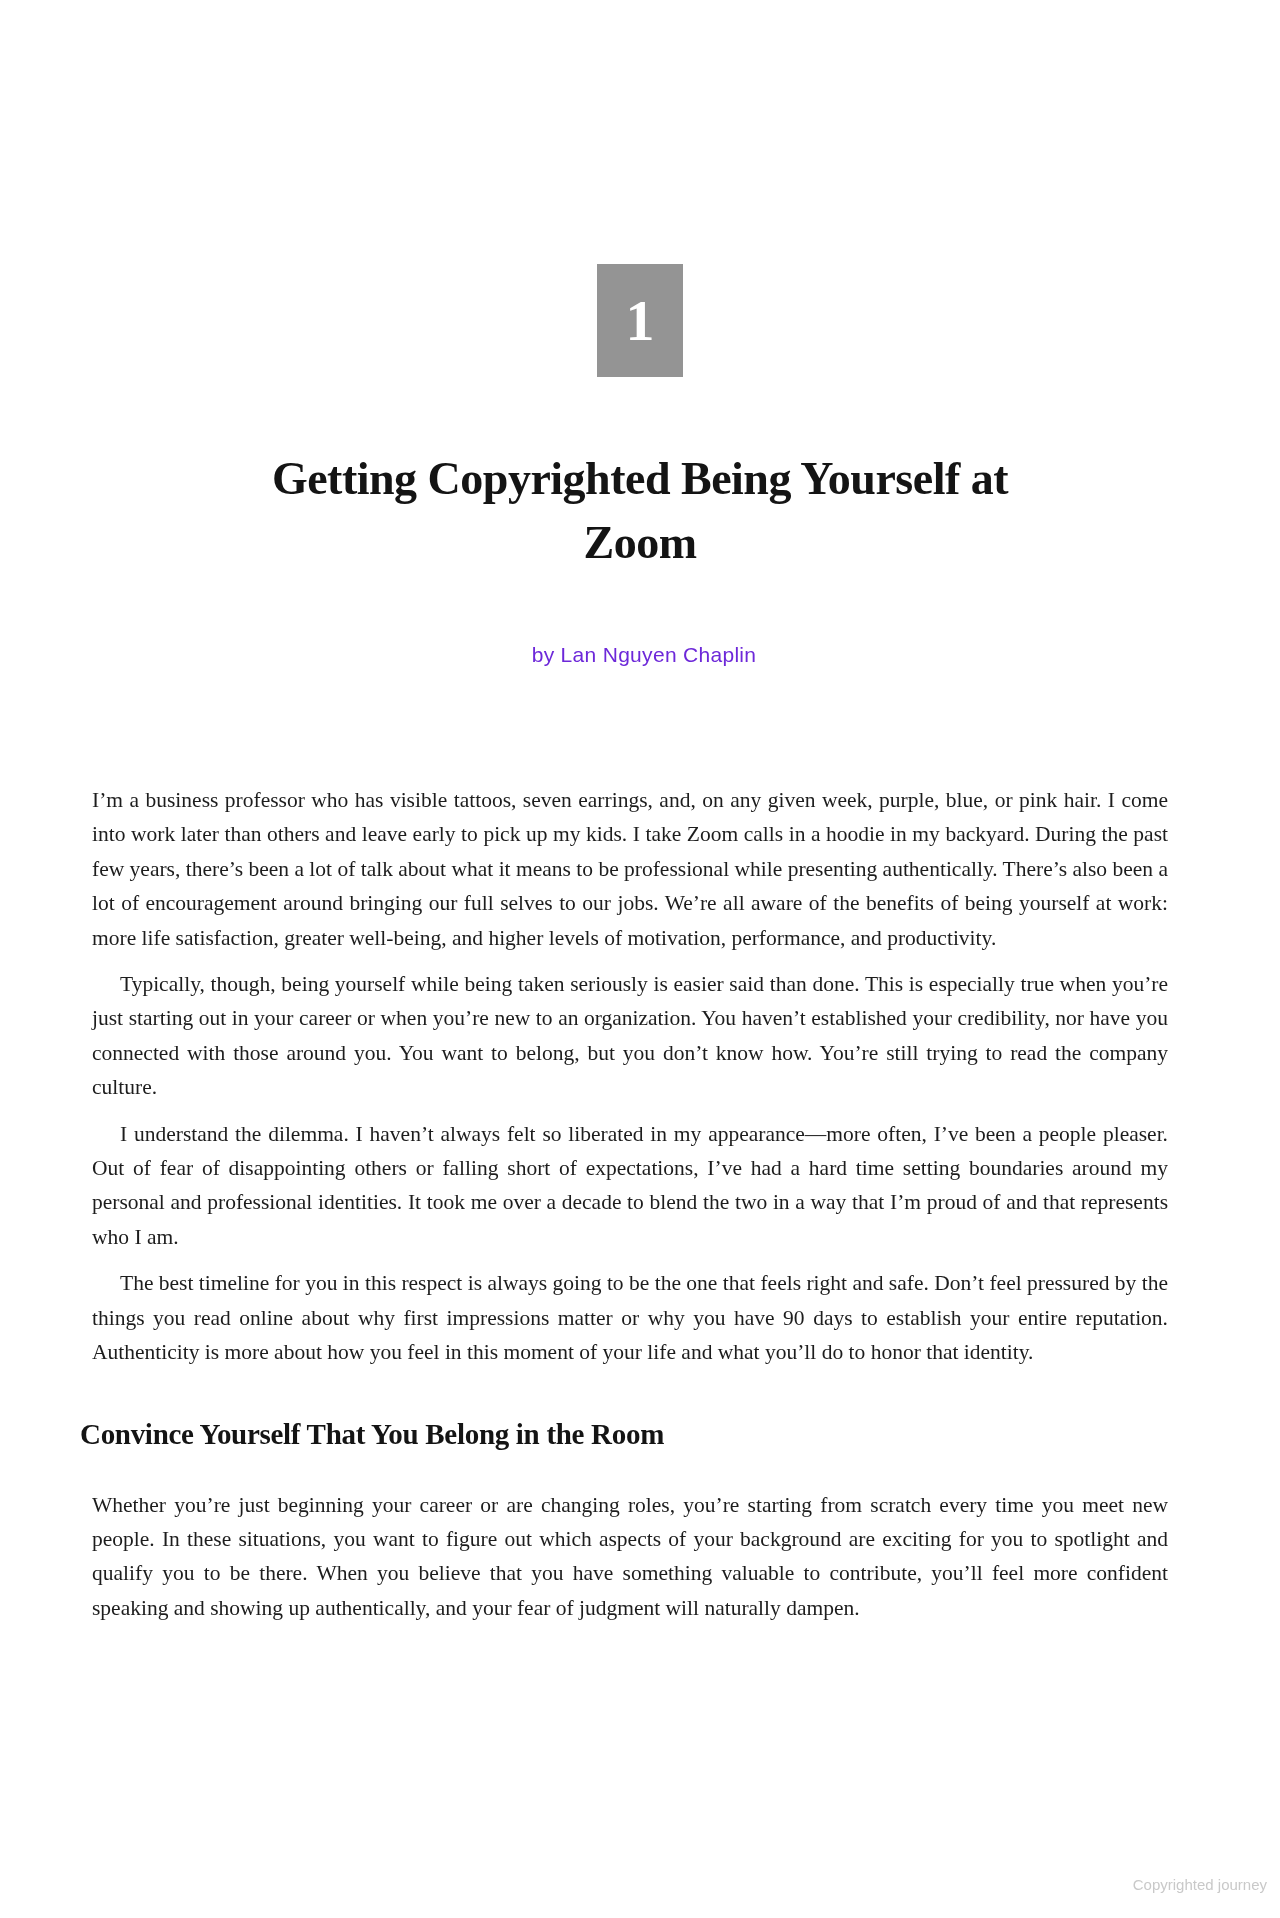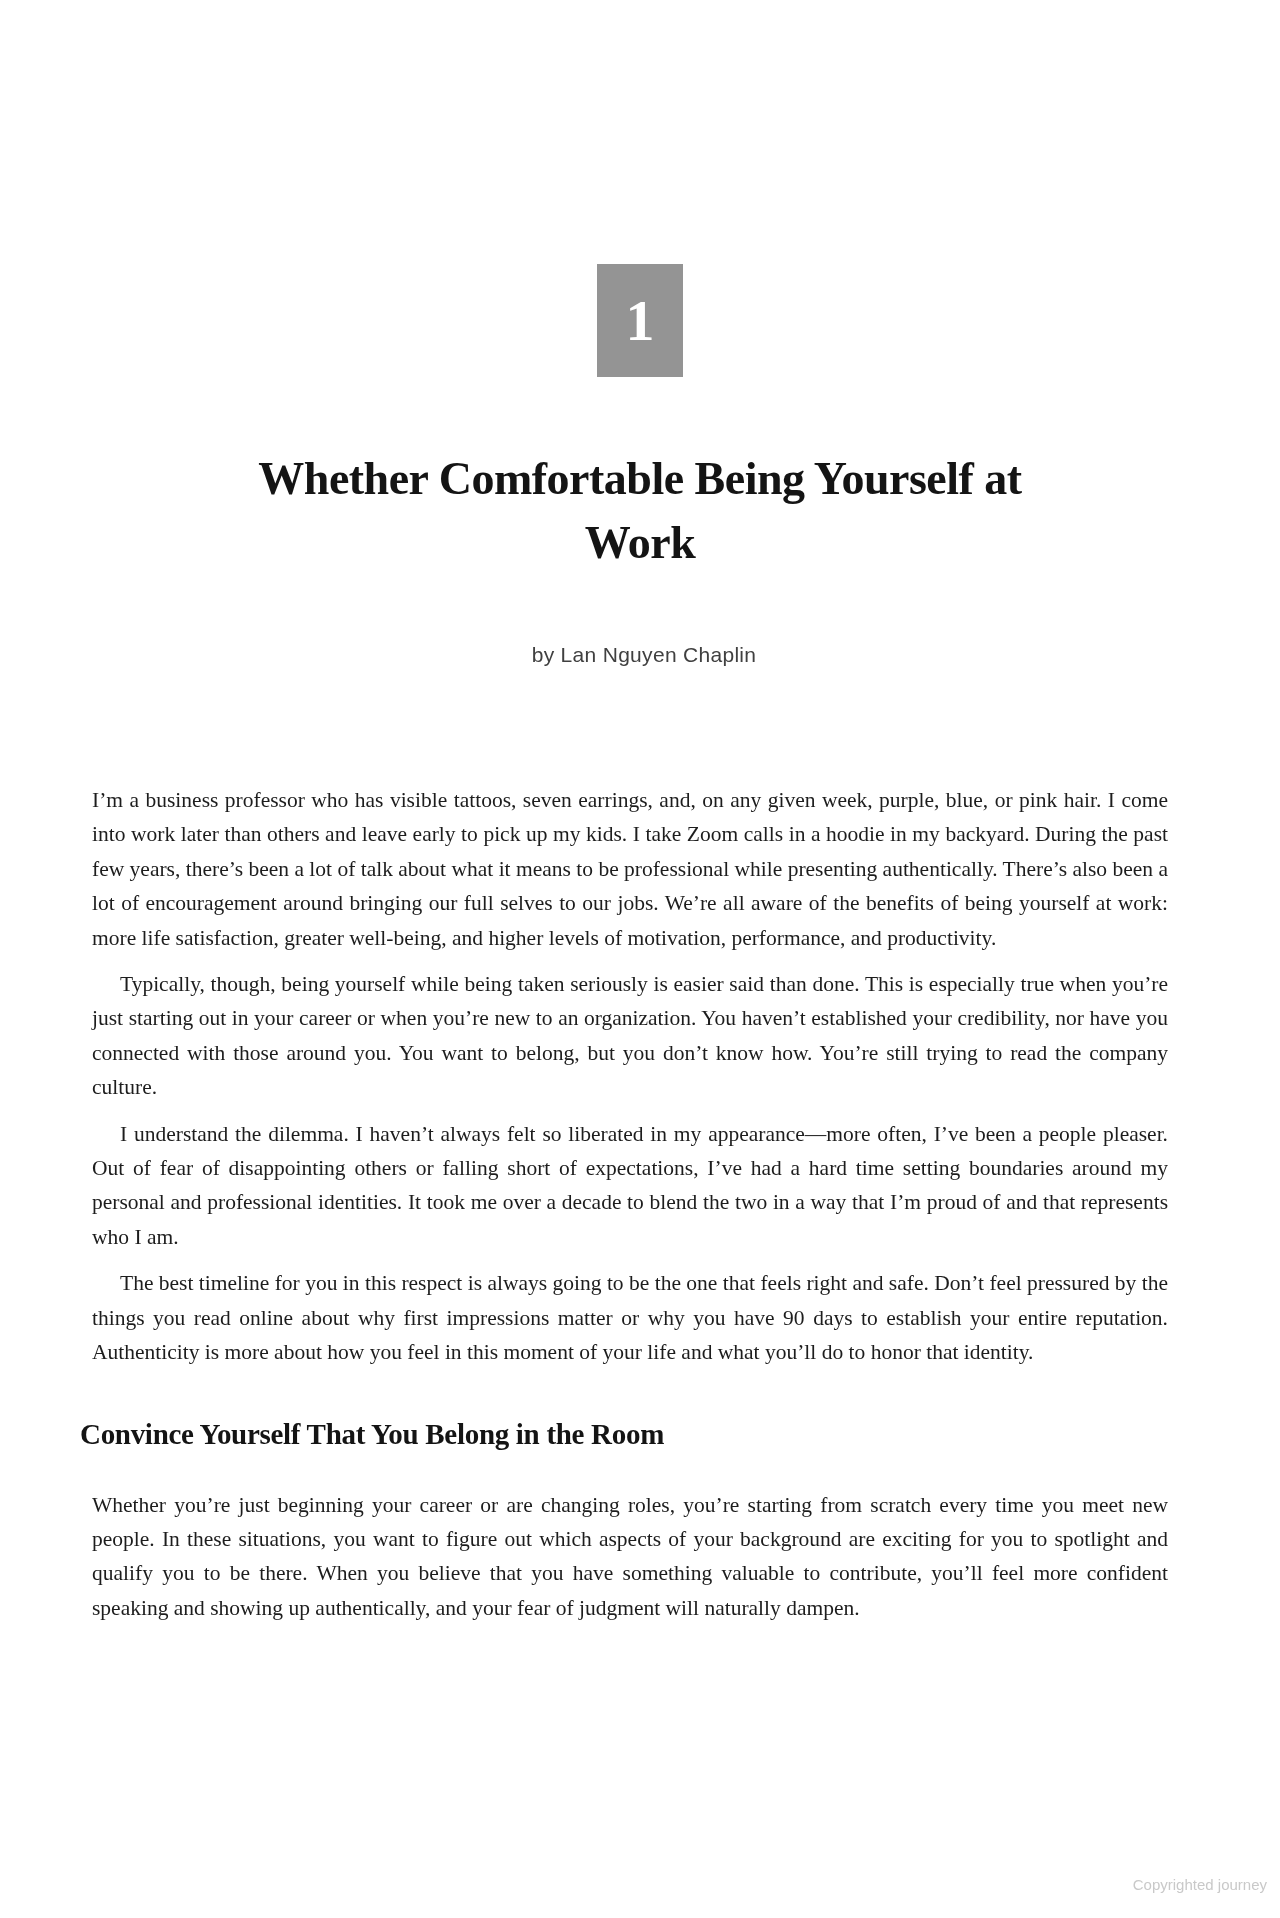--- a/index.html
+++ b/index.html
@@ -50,21 +50,21 @@
   .title .title-line { display: block; }
   .byline {
     position: absolute;
     top: 642px;
     left: 8px;
     right: 0;
     text-align: center;
     font-family: "Liberation Sans", "DejaVu Sans", sans-serif;
     font-size: 21px;
     line-height: 26px;
-    color: #404040;
+    color: #6d28d9;
     letter-spacing: 0.3px;
   }
   .body-text {
     position: absolute;
     top: 771px;
     left: 80px;
     width: 1100px;
     font-size: 21.5px;
     line-height: 34.4px;
     text-align: justify;
@@ -98,22 +98,22 @@
 </head>
 <body>
 
 <div class="page">
 
   <div class="chapter-box">
     <span class="chapter-num">1</span>
   </div>
 
   <h1 class="title">
-    <span class="title-line">Whether Comfortable Being Yourself at</span>
-    <span class="title-line">Work</span>
+    <span class="title-line">Getting Copyrighted Being Yourself at</span>
+    <span class="title-line">Zoom</span>
   </h1>
 
   <div class="byline">by Lan Nguyen Chaplin</div>
 
   <div class="body-text">
     <p class="para">I’m a business professor who has visible tattoos, seven earrings, and, on any given week, purple, blue, or pink hair. I come into work later than others and leave early to pick up my kids. I take Zoom calls in a hoodie in my backyard. During the past few years, there’s been a lot of talk about what it means to be professional while presenting authentically. There’s also been a lot of encouragement around bringing our full selves to our jobs. We’re all aware of the benefits of being yourself at work: more life satisfaction, greater well-being, and higher levels of motivation, performance, and productivity.</p>
     <p class="para indent">Typically, though, being yourself while being taken seriously is easier said than done. This is especially true when you’re just starting out in your career or when you’re new to an organization. You haven’t established your credibility, nor have you connected with those around you. You want to belong, but you don’t know how. You’re still trying to read the company culture.</p>
     <p class="para indent">I understand the dilemma. I haven’t always felt so liberated in my appearance—more often, I’ve been a people pleaser. Out of fear of disappointing others or falling short of expectations, I’ve had a hard time setting boundaries around my personal and professional identities. It took me over a decade to blend the two in a way that I’m proud of and that represents who I am.</p>
     <p class="para indent">The best timeline for you in this respect is always going to be the one that feels right and safe. Don’t feel pressured by the things you read online about why first impressions matter or why you have 90 days to establish your entire reputation. Authenticity is more about how you feel in this moment of your life and what you’ll do to honor that identity.</p>
 

